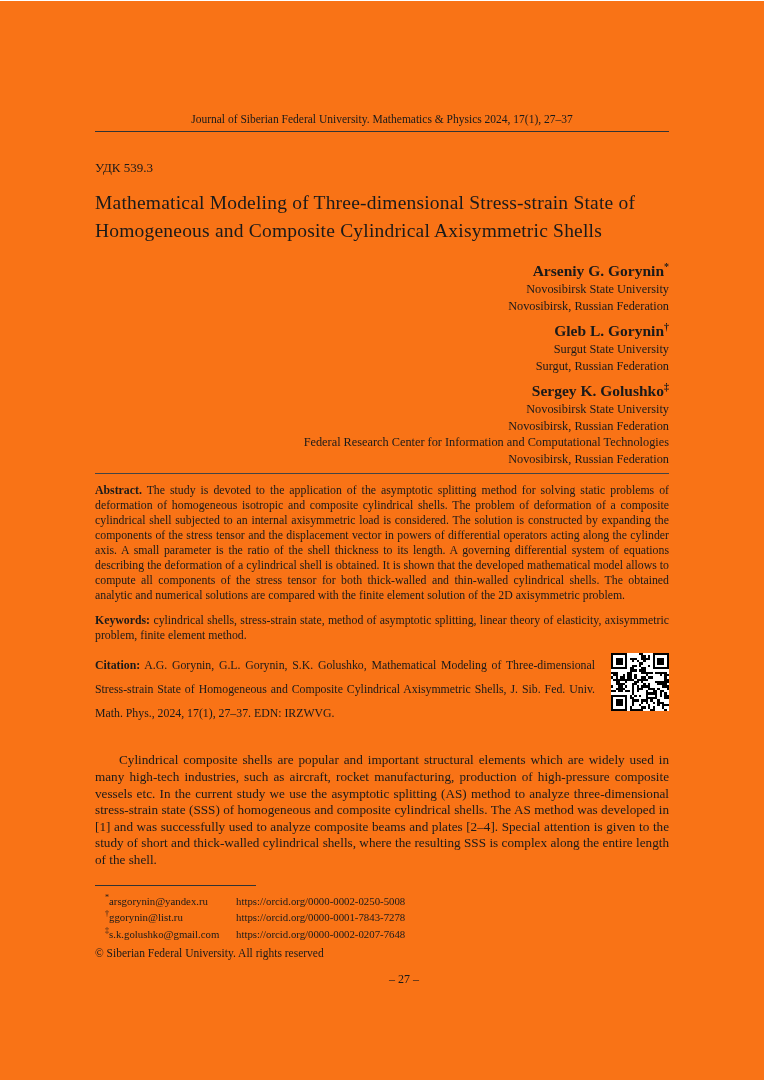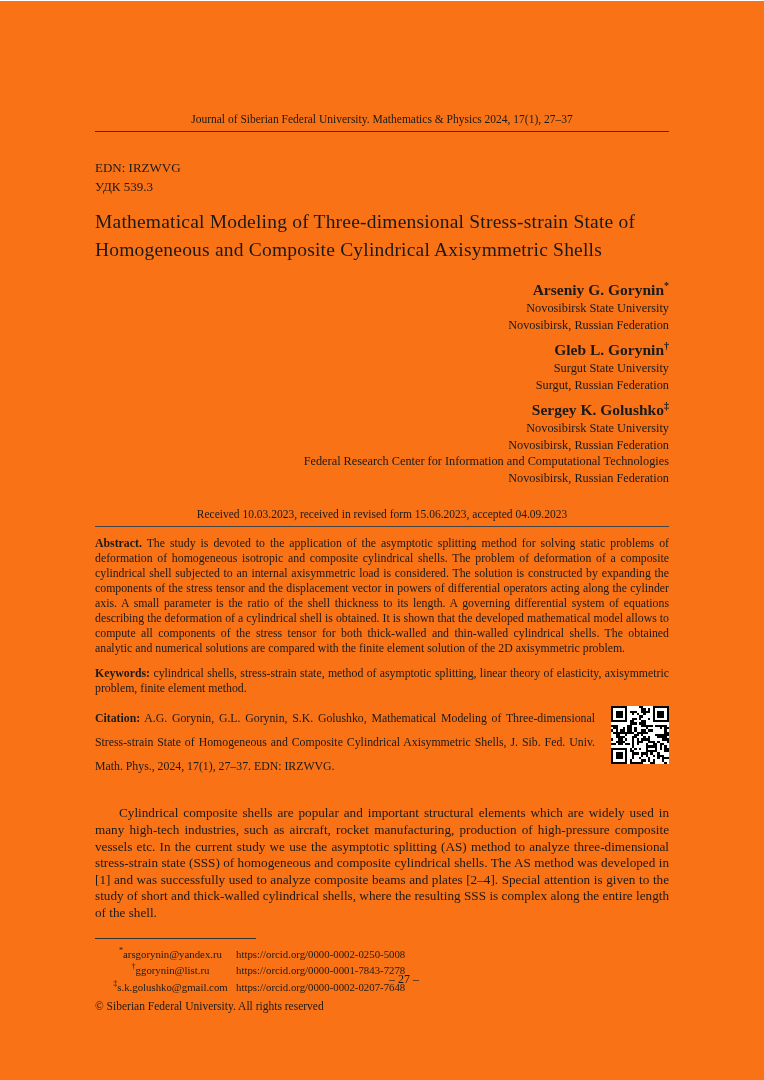--- a/index.html
+++ b/index.html
@@ -77,21 +77,21 @@
     margin-top: 16px;
     width: 161px;
     border-bottom: 1px solid #333;
   }
   .footnotes {
     margin-top: 5px;
     font-size: 10.8px;
     line-height: 14.2px;
     padding-left: 10px;
   }
-  .fn-left { display: inline-block; width: 131px; text-align: center; }
+  .fn-left { display: inline-block; width: 131px; }
   .fn-left sup { font-size: 8px; }
   .fn-url { }
   .copyright { margin-top: 6px; font-size: 11.5px; }
   .page-number {
     position: absolute;
     bottom: 94px;
     left: 0;
     width: 100%;
     text-align: center;
     font-size: 12px;
@@ -103,21 +103,20 @@
 <body>
 
 <div class="page">
   <div class="content">
 
     <div class="header">
       <span>Journal of Siberian Federal University. Mathematics &amp; Physics 2024, 17(1), 27–37</span>
     </div>
 
     <div class="meta">
-      <div>EDN: IRZWVG</div>
       <div>УДК 539.3</div>
     </div>
 
     <h1 class="title">Mathematical Modeling of Three-dimensional Stress-strain State of Homogeneous and Composite Cylindrical Axisymmetric Shells</h1>
 
     <div class="authors">
 
       <div class="author">
         <div class="author-name"><span>Arseniy G. Gorynin</span><sup>*</sup></div>
         <div class="affil">Novosibirsk State University</div>
@@ -133,21 +132,20 @@
       <div class="author">
         <div class="author-name"><span>Sergey K. Golushko</span><sup>‡</sup></div>
         <div class="affil">Novosibirsk State University</div>
         <div class="affil">Novosibirsk, Russian Federation</div>
         <div class="affil">Federal Research Center for Information and Computational Technologies</div>
         <div class="affil">Novosibirsk, Russian Federation</div>
       </div>
 
     </div>
 
-    <div class="received">Received 10.03.2023, received in revised form 15.06.2023, accepted 04.09.2023</div>
     <div class="rule"></div>
 
     <p class="smalltext"><b>Abstract.</b> <span>The study is devoted to the application of the asymptotic splitting method for solving static problems of deformation of homogeneous isotropic and composite cylindrical shells. The problem of deformation of a composite cylindrical shell subjected to an internal axisymmetric load is considered. The solution is constructed by expanding the components of the stress tensor and the displacement vector in powers of differential operators acting along the cylinder axis. A small parameter is the ratio of the shell thickness to its length. A governing differential system of equations describing the deformation of a cylindrical shell is obtained. It is shown that the developed mathematical model allows to compute all components of the stress tensor for both thick-walled and thin-walled cylindrical shells. The obtained analytic and numerical solutions are compared with the finite element solution of the 2D axisymmetric problem.</span></p>
 
     <p class="smalltext keywords"><b>Keywords:</b> <span>cylindrical shells, stress-strain state, method of asymptotic splitting, linear theory of elasticity, axisymmetric problem, finite element method.</span></p>
 
     <div class="citation-row">
       <p class="smalltext citation-text"><b>Citation:</b> <span>A.G. Gorynin, G.L. Gorynin, S.K. Golushko, Mathematical Modeling of Three-dimensional Stress-strain State of Homogeneous and Composite Cylindrical Axisymmetric Shells, J. Sib. Fed. Univ. Math. Phys., 2024, 17(1), 27–37. EDN: IRZWVG.</span></p>
       <div class="qr" id="qr-code"><svg width="58" height="58" viewBox="0 0 25 25" shape-rendering="crispEdges">
             <rect width="25" height="25" fill="#fff"></rect>

